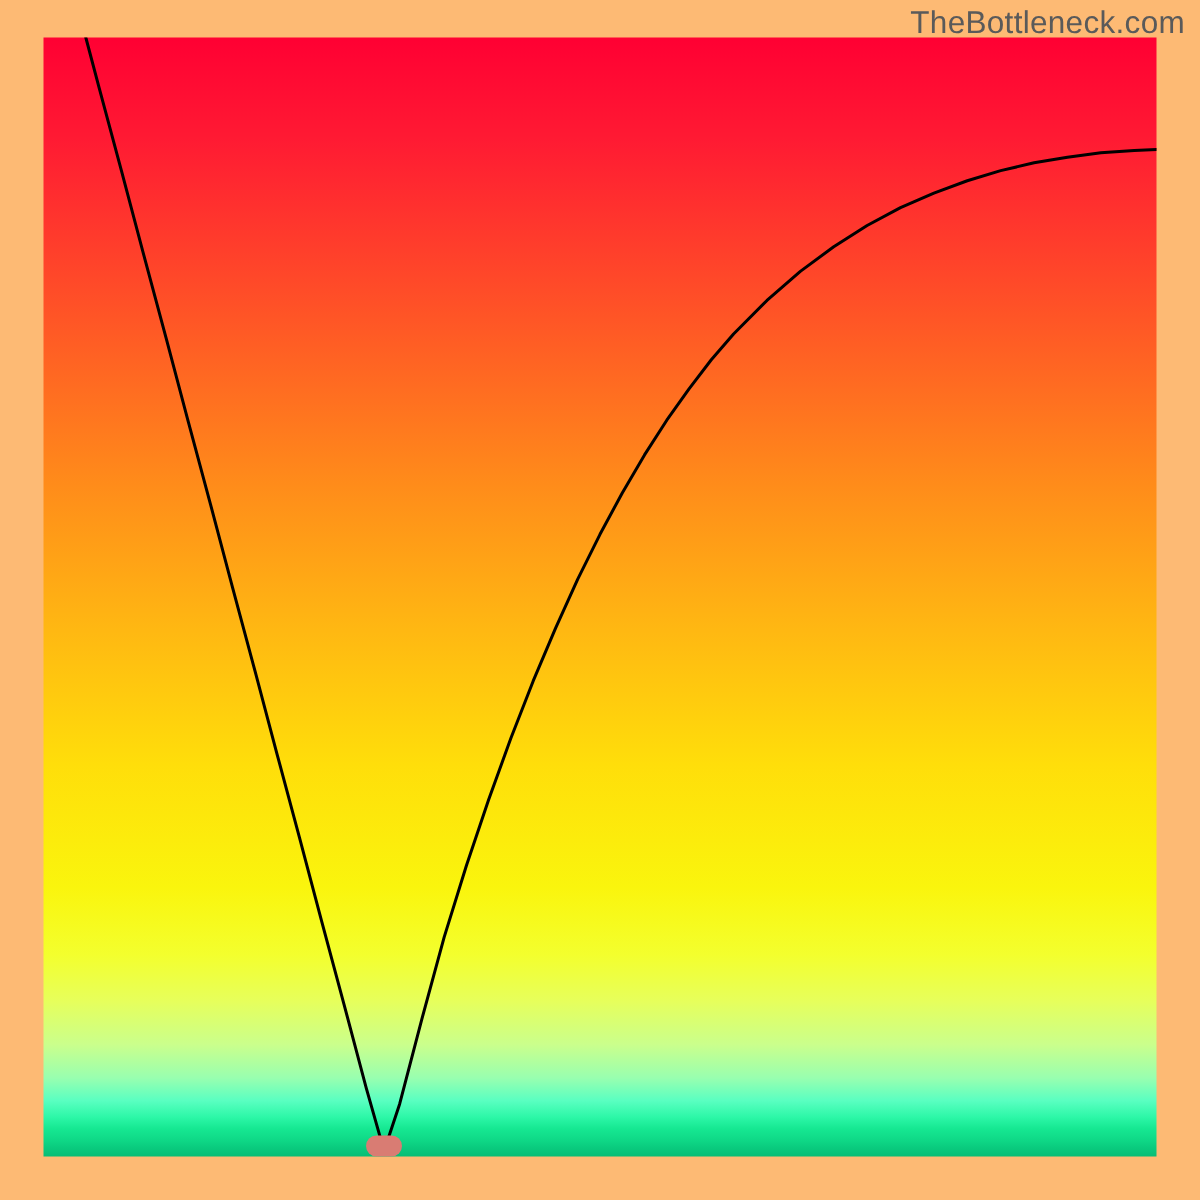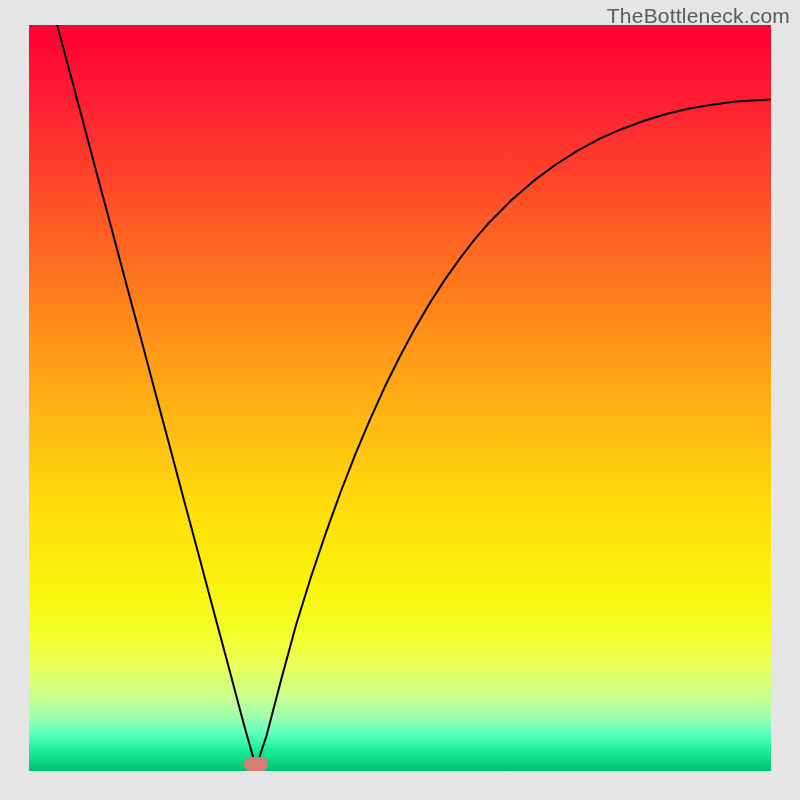--- a/index.html
+++ b/index.html
@@ -1,21 +1,21 @@
 <!DOCTYPE html>
 <html><head>
 <meta charset="utf-8">
 <style>
   * { margin: 0; padding: 0; box-sizing: border-box; }
   html, body { width: 800px; height: 800px; overflow: hidden; background: #000; }
   .frame {
     position: relative;
     width: 800px;
     height: 800px;
-    background: #e5e5e5;
+    background: #fdba74;
   }
   .plot {
     position: absolute;
     left: 29px;
     top: 25px;
     width: 742px;
     height: 746px;
     background: linear-gradient(to bottom,
       #ff0033 0%,
       #ff1a33 9%,

